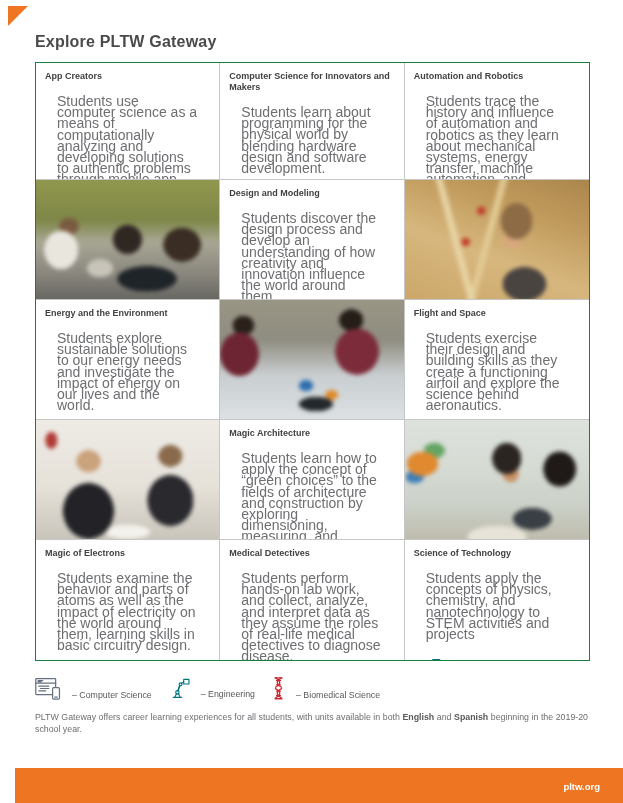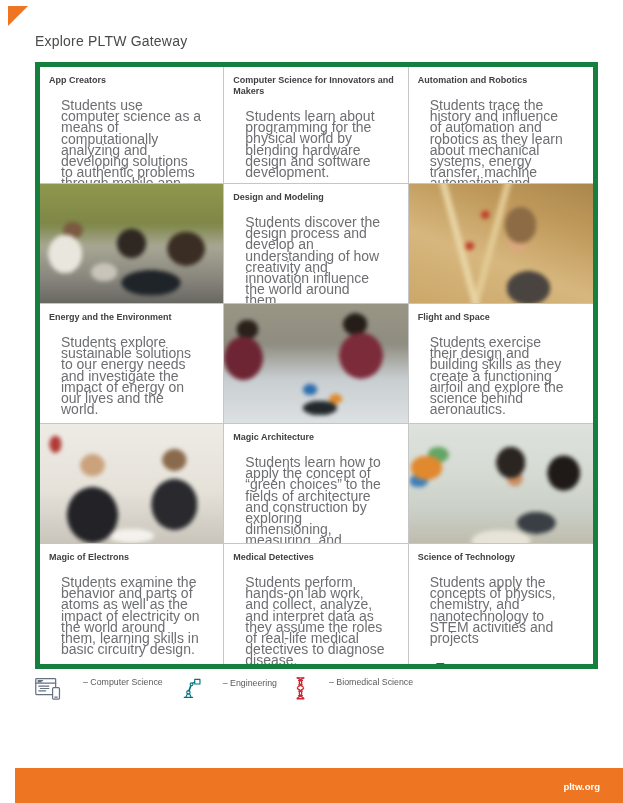--- a/index.html
+++ b/index.html
@@ -1,22 +1,22 @@
 <!DOCTYPE html>
 <html><head>
 <meta charset="utf-8">
 <style>
   html,body{margin:0;padding:0;background:#888;}
   .page{position:relative;width:623px;height:803px;background:#fff;margin:0 auto;
         font-family:"Liberation Sans",sans-serif;overflow:hidden;}
   .corner-accent{position:absolute;left:8px;top:6px;width:0;height:0;
         border-top:20px solid #EE7623;border-right:20px solid transparent;}
-  .page-title{position:absolute;left:35px;top:33px;margin:0;font-size:14px;
-        font-weight:normal;color:#4A4A4C;letter-spacing:.2px;}
-  .grid{position:absolute;left:35px;top:62px;width:553px;border:5px solid #15803d;
+  .page-title{position:absolute;left:35px;top:33px;margin:0;font-size:16px;
+        font-weight:bold;color:#4A4A4C;letter-spacing:.2px;}
+  .grid{position:absolute;left:35px;top:62px;width:553px;border:1px solid #15803d;
         display:grid;grid-template-columns:1fr 1fr 1fr;
         grid-template-rows:117px 120px 120px 120px 120px;background:#0f766e;}
   .cell{border-right:1px solid #C6C6C6;border-bottom:1px solid #C6C6C6;background:#fff;
         padding:8px 9px 11px 9px;display:flex;flex-direction:column;position:relative;
         overflow:hidden;box-sizing:border-box;}
   .cell:nth-child(3n){border-right:none;}
   .cell:nth-child(n+13){border-bottom:none;}
   .cell h3{margin:0 0 2px 0;font-size:9px;line-height:11px;font-weight:bold;color:#414042;}
   .cell p{margin:12px;font-size:14px;line-height:11.2px;color:#6D6E71;}
   .icons{margin-top:auto;display:flex;align-items:flex-end;gap:14px;padding-top:6px;}
@@ -65,21 +65,21 @@
       radial-gradient(26px 20px at 12% 38%, #e0892f 60%, transparent 61%),
       radial-gradient(16px 12px at 18% 28%, #64a564 65%, transparent 66%),
       radial-gradient(14px 10px at 8% 48%, #3e7fb8 65%, transparent 66%),
       radial-gradient(24px 26px at 55% 34%, #2b2521 60%, transparent 61%),
       radial-gradient(27px 29px at 82% 42%, #1f1a17 60%, transparent 61%),
       radial-gradient(12px 12px at 57% 46%, #c98f63 65%, transparent 66%),
       radial-gradient(32px 18px at 68% 80%, #3a3f45 60%, transparent 61%),
       radial-gradient(42px 16px at 50% 94%, #e7e3d8 70%, transparent 71%),
       linear-gradient(180deg, #dfe3de 0%, #d6dbd4 40%, #cbd0c8 70%, #bdb9a9 100%);}
   .legend{position:absolute;left:35px;top:676px;display:flex;align-items:center;gap:17px;height:24px;}
-  .legend-item{display:flex;align-items:flex-start;gap:22px;font-size:8.8px;color:#58595B;}
+  .legend-item{display:flex;align-items:flex-end;gap:11px;font-size:8.8px;color:#58595B;}
   .legend-item [data-icon="computer-science"]{width:26px;height:23px;}
   .legend-item [data-icon="engineering"]{width:21px;height:21px;}
   .legend-item [data-icon="biomedical"]{width:13px;height:23px;}
   .footer-note{position:absolute;left:35px;top:711px;width:553px;margin:0;
       font-size:8.8px;line-height:12.2px;color:#6D6E71;text-align:justify;}
   .footer-note b{color:#595A5C;}
   .footer-bar{position:absolute;left:15px;bottom:0;width:623px;height:35px;background:#EE7623;}
   .footer-url{position:absolute;right:38px;top:50%;transform:translateY(-50%);
       color:#fff;font-weight:bold;font-size:9.5px;}
 </style>
@@ -357,17 +357,18 @@
             <path d="M6,4.4 H11 M6,10.2 H11"></path>
             <path d="M4.5,15.2 C12,19 12,23.5 4.5,27.4 M12.5,15.2 C5,19 5,23.5 12.5,27.4"></path>
             <path d="M6,18.4 H11 M6,24.2 H11"></path>
             <path d="M4,28.4 H13"></path>
           </svg>
         </span>
       <span>– Biomedical Science</span>
     </span>
   </div>
 
+  <p class="footer-note"><span>PLTW Gateway offers career learning experiences for all students, with units available in both </span><b>English</b><span> and </span><b>Spanish</b><span> beginning in the 2019-20 school year.</span></p>
 
   <div class="footer-bar">
     <span class="footer-url">pltw.org</span>
   </div>
 </div>
 
 </body></html>

